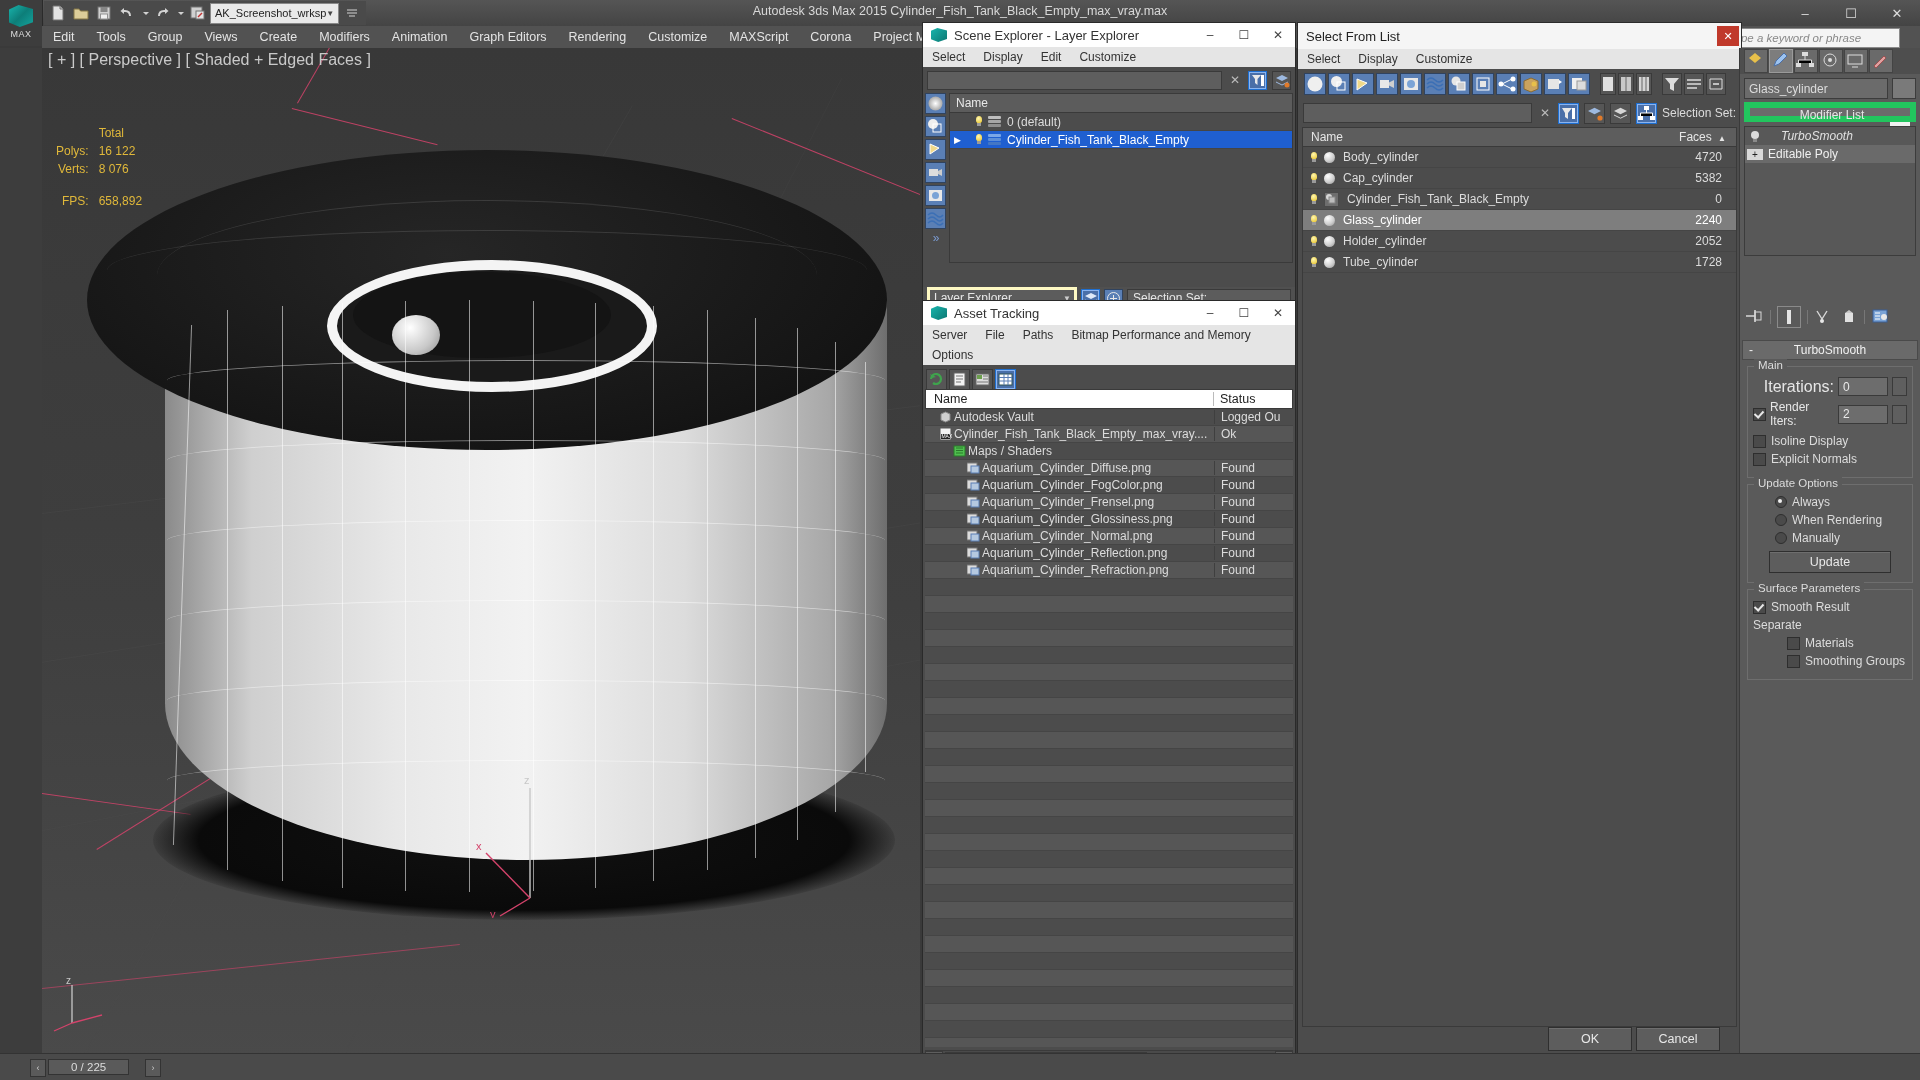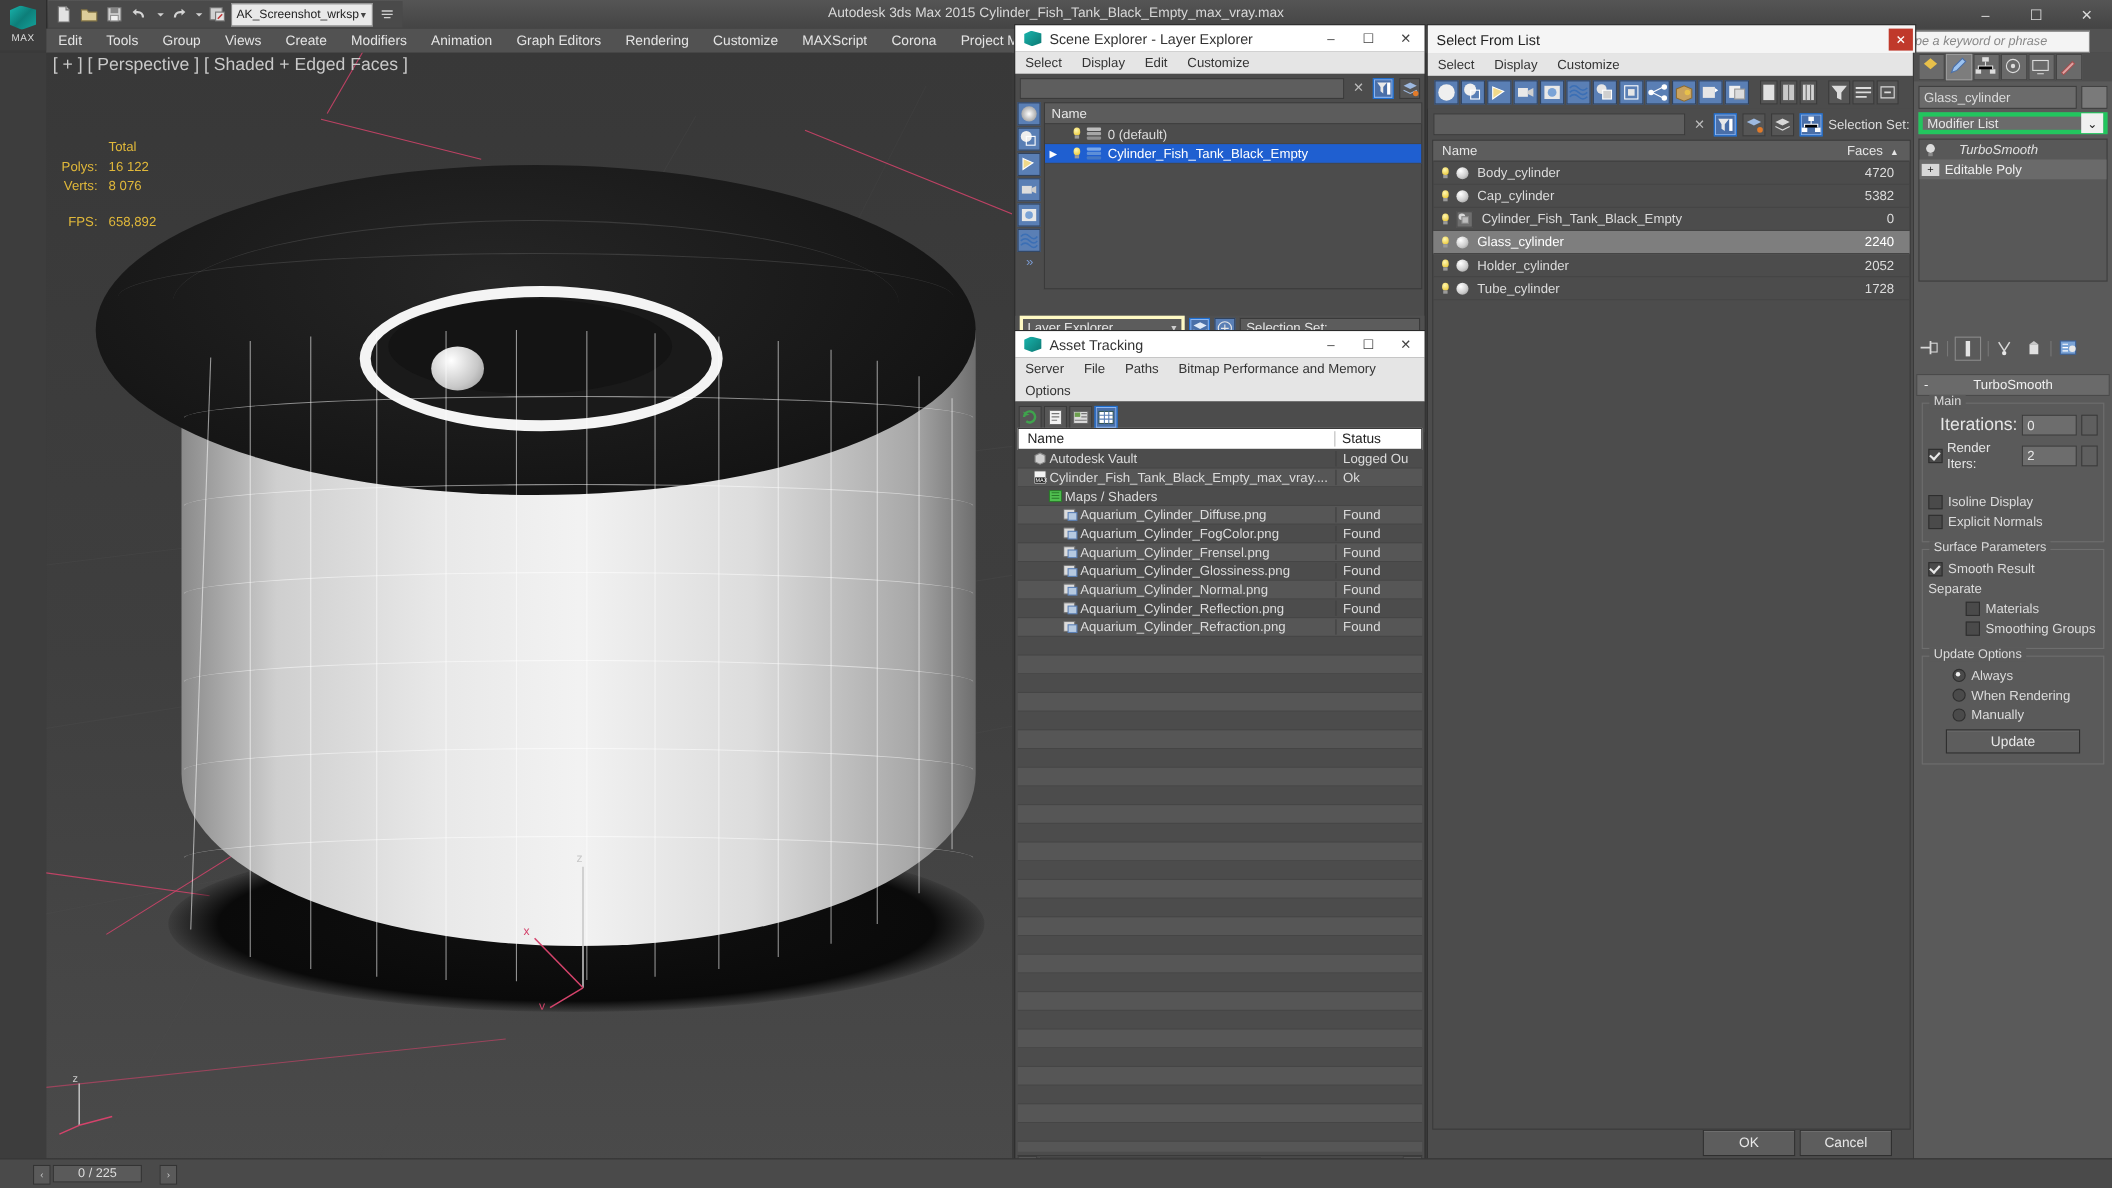--- a/index.html
+++ b/index.html
@@ -990,21 +990,21 @@
       <svg width="20" height="20">
           <path d="M4 16l10-10 2 2-10 10z" fill="#e0a0a0" stroke="#a05050"></path>
         </svg></div>
   </div>
 
   <div class="abs" style="left:4px;top:30px;width:172px;display:flex;gap:4px;">
     <div class="cpField" style="flex:1">Glass_cylinder</div>
     <div class="swatch"></div>
   </div>
 
-  <div class="abs" style="left:4px;top:54px;width:172px;height:20px;background:#6b6b6b;border:4px solid #22c55e;display:flex;align-items:center;box-sizing:border-box;">
+  <div class="abs" style="left:4px;top:54px;width:172px;height:20px;background:#6b6b6b;border:6px solid #22c55e;display:flex;align-items:center;box-sizing:border-box;flex-direction:column;">
     <span style="padding-left:4px;font-size:12px">Modifier List</span>
     <span style="margin-left:auto;width:20px;height:18px;background:#f0f0f0;color:#222;display:flex;align-items:center;justify-content:center;font-size:11px;">⌄</span>
   </div>
 
   <div class="abs" style="left:4px;top:78px;width:172px;height:130px;background:#585858;border:1px solid #3c3c3c;box-sizing:border-box;">
     <div style="height:18px;display:flex;align-items:center;font-size:12px;font-style:italic;color:#e0e0e0;">
       <span style="width:20px;display:flex;justify-content:center">
         <svg width="12" height="13">
             <circle cx="6" cy="5" r="4" fill="#dcdcdc"></circle>
             <rect x="4" y="9" width="4" height="3" fill="#8a8a8a"></rect>
@@ -1068,63 +1068,63 @@
       </div>
       <div style="display:flex;align-items:center;gap:4px;margin:4px 0;">
         <span class="chk on"></span>
         <span style="font-size:12px;flex:1">Render Iters:</span>
         <div class="numfield" style="width:44px">2</div>
         <div class="spin">
             <i></i>
             <i></i>
           </div>
       </div>
-      <div class="lblrow" style="margin-top:21px">
+      <div class="lblrow" style="margin-top:6px">
         <span class="chk"></span>
         <span>Isoline Display</span>
       </div>
       <div class="lblrow">
         <span class="chk"></span>
         <span>Explicit Normals</span>
       </div>
+    </div>
+
+    <div class="grp">
+      <span class="cap">Update Options</span>
+      <div class="lblrow" style="padding-left:22px">
+        <span class="radio on"></span>
+        <span>Always</span>
+      </div>
+      <div class="lblrow" style="padding-left:22px">
+        <span class="radio"></span>
+        <span>When Rendering</span>
+      </div>
+      <div class="lblrow" style="padding-left:22px">
+        <span class="radio"></span>
+        <span>Manually</span>
+      </div>
+      <div class="btn" style="margin:6px 16px 2px;height:20px">Update</div>
     </div>
 
     <div class="grp">
       <span class="cap">Surface Parameters</span>
       <div class="lblrow">
         <span class="chk on"></span>
         <span>Smooth Result</span>
       </div>
       <div style="font-size:12px;color:#dcdcdc;margin:4px 0">Separate</div>
       <div class="lblrow" style="padding-left:34px">
         <span class="chk"></span>
         <span>Materials</span>
       </div>
       <div class="lblrow" style="padding-left:34px">
         <span class="chk"></span>
         <span>Smoothing Groups</span>
       </div>
     </div>
-
-    <div class="grp">
-      <span class="cap">Update Options</span>
-      <div class="lblrow" style="padding-left:22px">
-        <span class="radio on"></span>
-        <span>Always</span>
-      </div>
-      <div class="lblrow" style="padding-left:22px">
-        <span class="radio"></span>
-        <span>When Rendering</span>
-      </div>
-      <div class="lblrow" style="padding-left:22px">
-        <span class="radio"></span>
-        <span>Manually</span>
-      </div>
-      <div class="btn" style="margin:6px 16px 2px;height:20px">Update</div>
-    </div>
   </div>
 </div>
 
 <div class="abs" id="statusbar">
   <div class="abs sbarrow" style="left:30px;top:5px">‹</div>
   <div class="abs" id="selcount">0 / 225</div>
   <div class="abs sbarrow" style="left:145px;top:5px">›</div>
 </div>
 
 </body></html>

